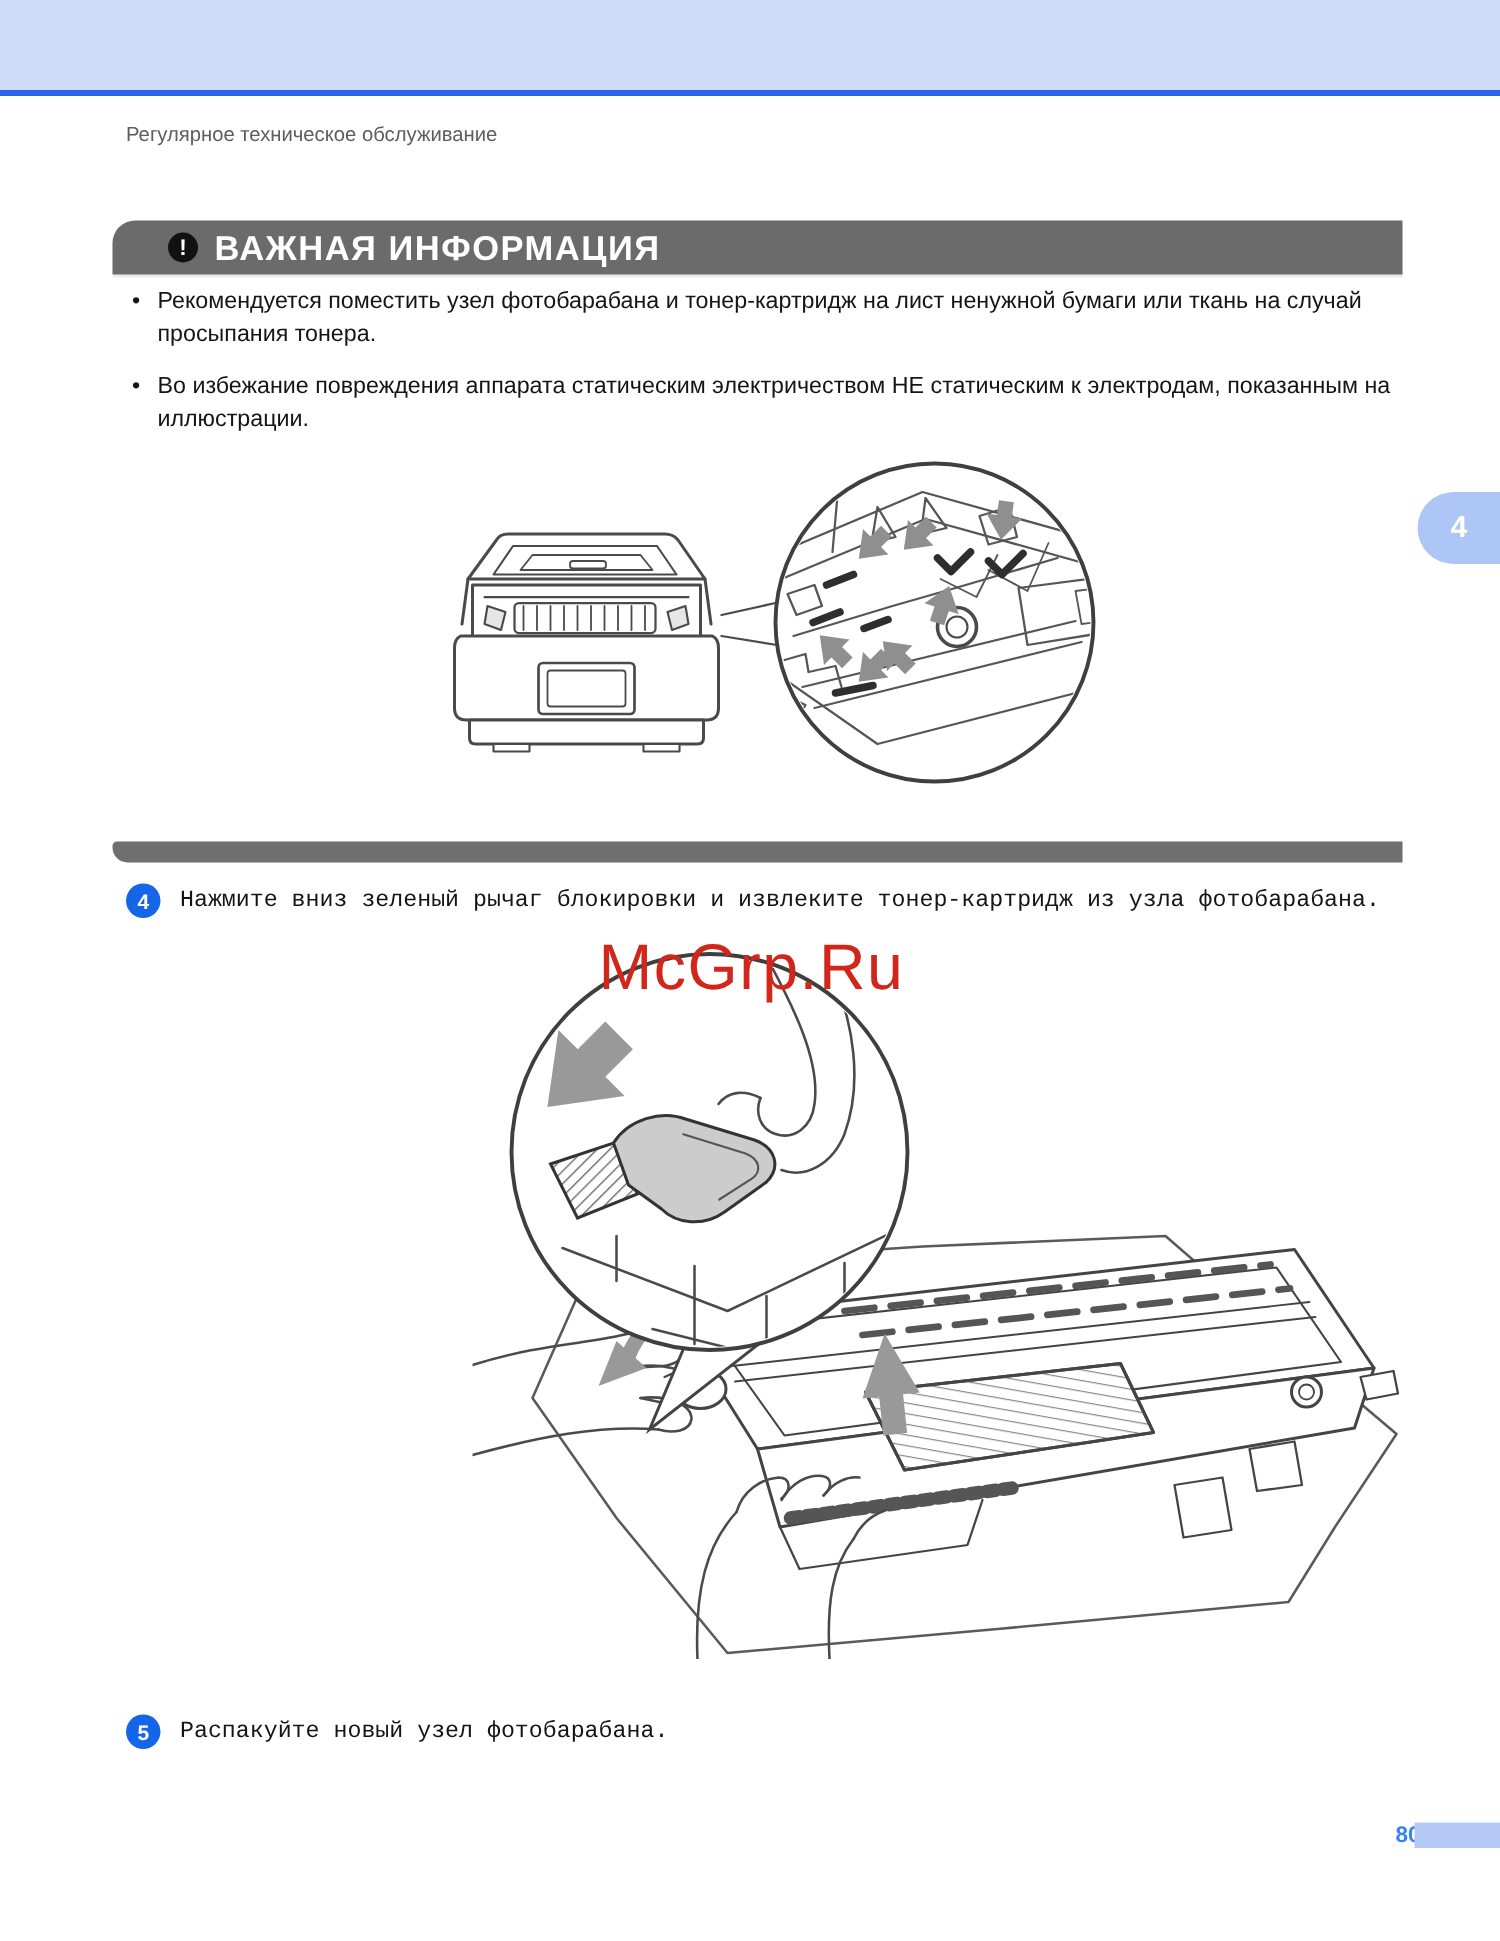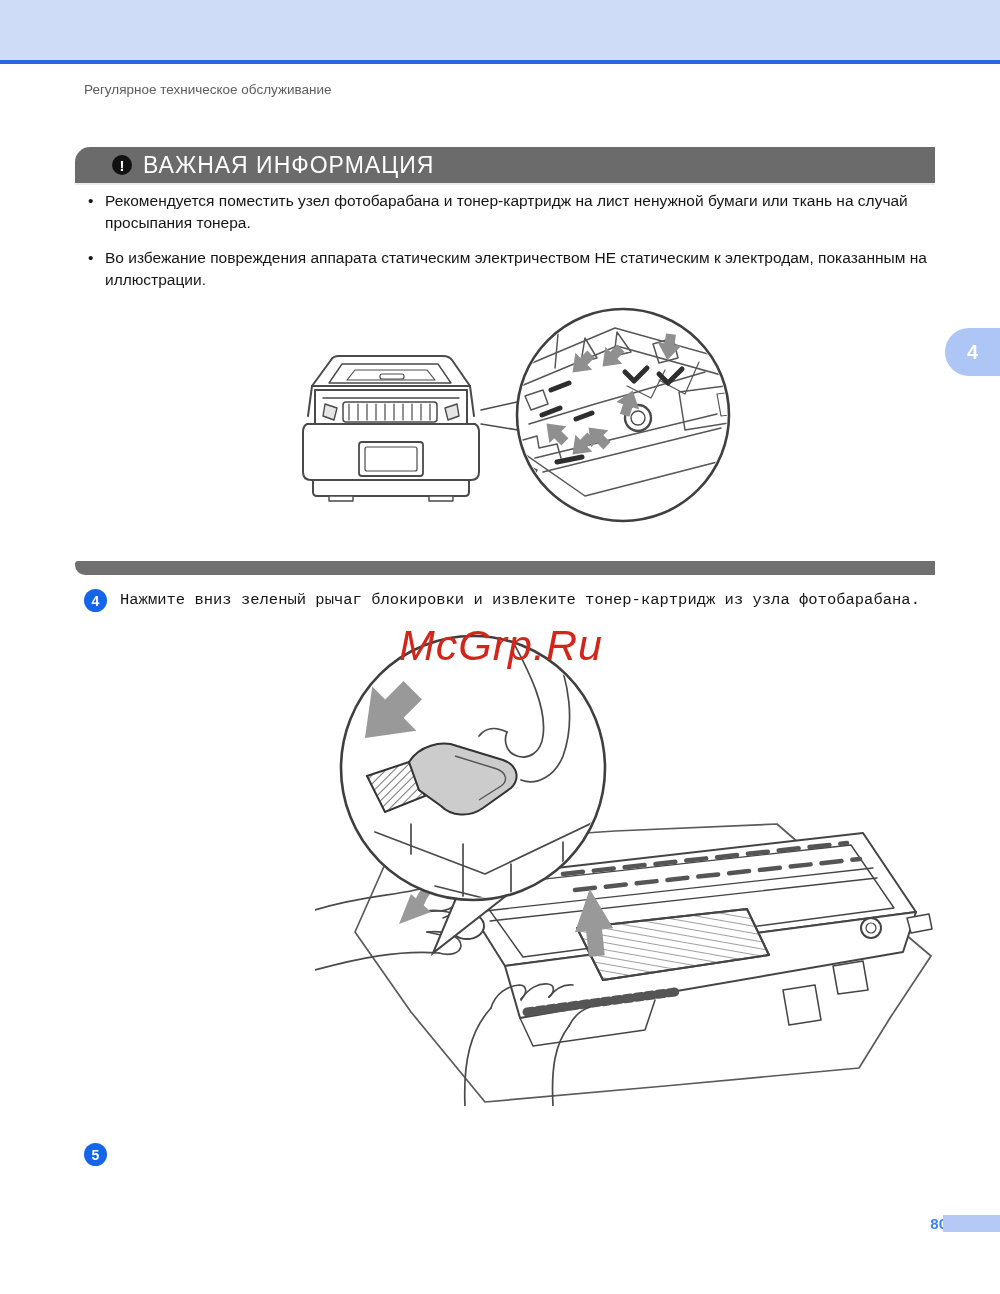--- a/index.html
+++ b/index.html
@@ -7,21 +7,21 @@
         font-family:"Liberation Sans","DejaVu Sans",sans-serif;color:#151515;padding-left:11px;}
   
   .topbar{position:absolute;left:0;top:0;width:1000px;height:60px;background:#cedcf8;
           border-bottom:4px solid #2e63e8;}
   .running-header{position:absolute;left:84px;top:82px;font-size:13.5px;color:#5d5d5d;}
   
   .imp-banner{position:absolute;left:75px;top:147px;width:860px;height:36px;background:#6b6b6b;
               border-radius:15px 0 0 0;display:flex;align-items:center;box-shadow:0 2px 0 #ececec;}
   .imp-icon{width:20px;height:20px;border-radius:50%;background:#111;color:#fff;margin-left:37px;
             display:flex;align-items:center;justify-content:center;font-weight:bold;font-size:15px;line-height:1;}
-  .imp-title{color:#fff;font-weight:normal;font-size:23px;letter-spacing:1px;margin-left:11px;text-align:right;}
+  .imp-title{color:#fff;font-weight:bold;font-size:23px;letter-spacing:1px;margin-left:11px;text-align:right;}
   .imp-bullets{position:absolute;left:88px;top:190px;width:840px;margin:0;padding:0;list-style:none;}
   .imp-bullets li{display:flex;font-size:15.5px;line-height:22px;margin-bottom:13px;}
   .imp-bullets .dot{width:17px;flex:0 0 17px;}
   
   .side-tab{position:absolute;left:945px;top:328px;width:55px;height:48px;background:#aec6f6;
             border-radius:24px 0 0 24px;display:flex;align-items:center;justify-content:center;
             color:#fff;font-weight:bold;font-size:20px;}
   
   .divider{position:absolute;left:75px;top:561px;width:860px;height:14px;background:#6f6f6f;
            border-radius:3px 0 0 10px;}
@@ -29,21 +29,21 @@
   .step{position:absolute;display:flex;align-items:flex-start;}
   .step-circle{width:23px;height:23px;border-radius:50%;background:#1565e8;color:#fff;
                font-weight:bold;font-size:14px;display:flex;align-items:center;justify-content:center;
                flex:0 0 23px;margin-right:13px;}
   .step-text{font-size:15.5px;line-height:23px;font-family:Liberation Mono, monospace;}
   .step4{left:84px;top:589px;width:860px;}
   .step5{left:84px;top:1143px;width:860px;}
   
   .fig1{position:absolute;left:285px;top:300px;width:455px;height:225px;}
   .fig2{position:absolute;left:315px;top:628px;width:630px;height:478px;}
-  .watermark{position:absolute;left:399px;top:621px;font-size:43px;font-style:italic;
+  .watermark{position:absolute;left:399px;top:621px;font-size:43px;
              color:#d2261b;letter-spacing:1px;z-index:5;white-space:nowrap;}
   
   .page-num{position:absolute;right:64px;top:1215px;font-size:15px;font-weight:bold;color:#3b82f6;}
   .page-bar{position:absolute;left:943px;top:1215px;width:57px;height:17px;background:#b5c9f6;}
 </style>
 </head>
 <body>
 
 <div class="page">
 
@@ -209,18 +209,19 @@
         <path d="M94,134 C104,118 126,112 142,118 L188,132 C202,137 206,150 196,160 L168,180 C154,190 136,188 126,178 L104,162 Z" fill="#cccccc" stroke="#333" stroke-width="2"></path>
         <path d="M140,128 L182,141 C192,145 193,153 186,158 L164,172" fill="none" stroke="#555" stroke-width="1.4"></path>
       </g>
     </g>
   </svg>
 
   <div class="watermark">McGrp.Ru</div>
 
   <div class="step step5">
     <span class="step-circle">5</span>
+    <span class="step-text">Распакуйте новый узел фотобарабана.</span>
   </div>
 
   <div class="page-num">80</div>
   <div class="page-bar"></div>
 
 </div>
 
 </body></html>

